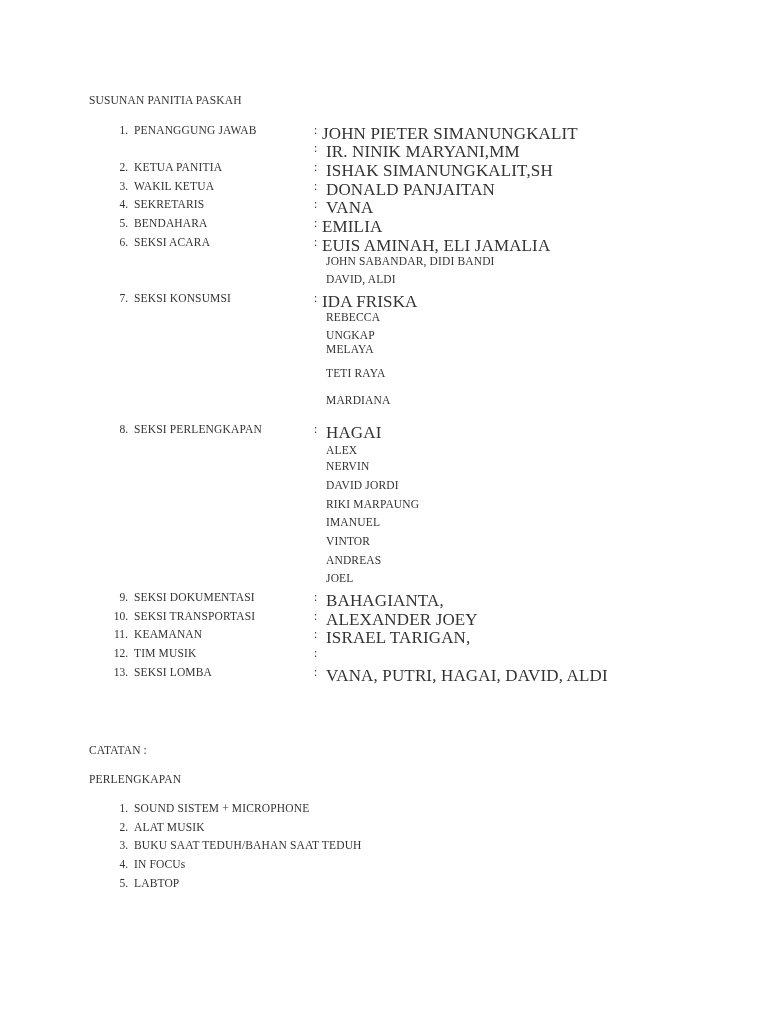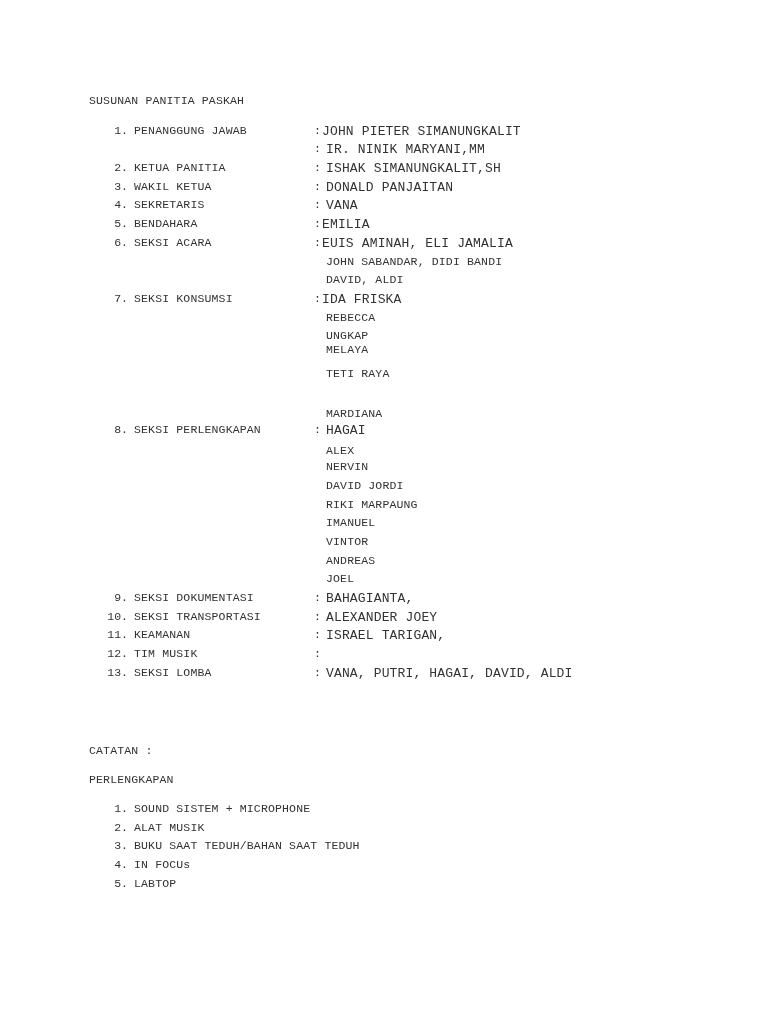--- a/index.html
+++ b/index.html
@@ -5,21 +5,21 @@
   html, body {
     margin: 0;
     padding: 0;
     background: #ffffff;
   }
   .page {
     position: relative;
     width: 768px;
     height: 1024px;
     background: #ffffff;
-    font-family: Liberation Mono, monospace;
+    font-family: Liberation Serif, serif;
     color: #333333;
     overflow: hidden;
   }
 
   
   .doc-title,
   .section-head {
     position: absolute;
     left: 89px;
     font-size: 11.5px;
@@ -59,21 +59,21 @@
   }
   .colon {
     position: absolute;
     left: 314px;
     font-size: 11.5px;
     color: #333333;
   }
   .value {
     position: absolute;
     left: 322px;
-    font-size: 13px;
+    font-size: 17px;
     letter-spacing: 0.15px;
     color: #333333;
   }
   .value.pad {
     left: 326px;
   }
   
   .cont {
     position: absolute;
     left: 326px;
@@ -171,21 +171,21 @@
       </div>
       <div class="row" style="top: 329.2px; text-align: center;">
         <span class="cont">UNGKAP</span>
       </div>
       <div class="row" style="top: 343px; padding-left: 33px;">
         <span class="cont">MELAYA</span>
       </div>
       <div class="row" style="top: 366.6px; padding-left: 48px;">
         <span class="cont">TETI RAYA</span>
       </div>
-      <div class="row" style="top: 407px;">
+      <div class="row" style="top: 394px;">
         <span class="cont">MARDIANA</span>
       </div>
       <div class="row" style="top: 422.7px;">
         <span class="num">8.</span>
         <span class="label">SEKSI PERLENGKAPAN</span>
         <span class="colon">:</span>
         <span class="value pad">HAGAI</span>
       </div>
       <div class="row" style="top: 444px;">
         <span class="cont">ALEX</span>

